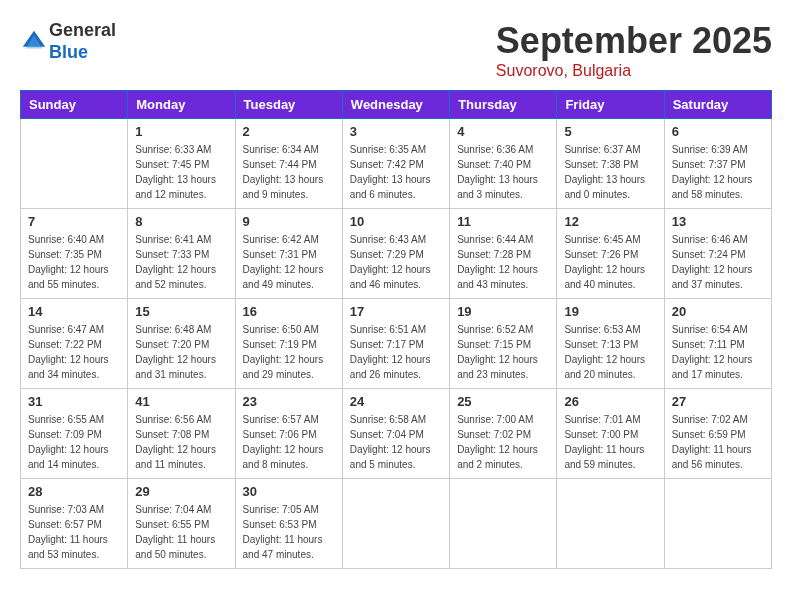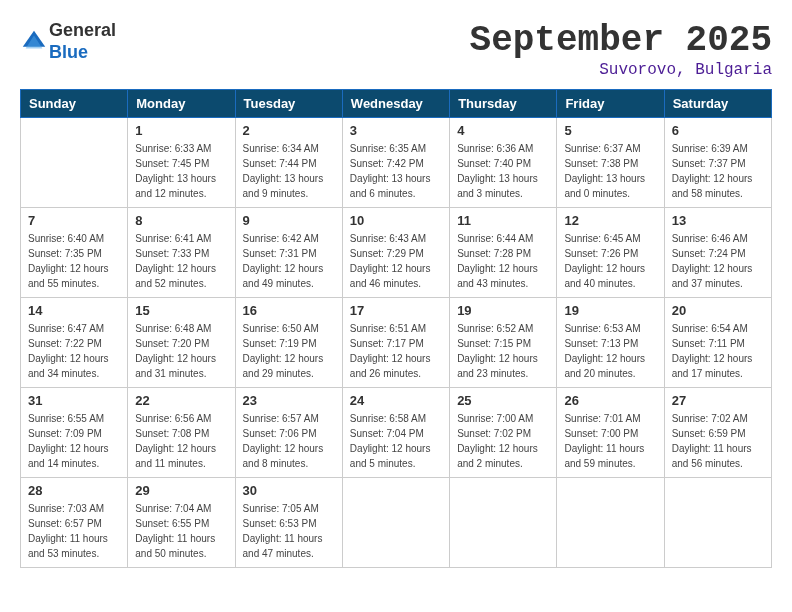--- a/index.html
+++ b/index.html
@@ -34,39 +34,37 @@
     .logo-blue {
       font-size: 18px;
       font-weight: bold;
       color: #1a6bbf;
     }
     .logo-icon {
       width: 28px;
       height: 28px;
     }
     .title-section {
-      text-align: right;
-      font-family: Liberation Mono, monospace;
     }
     .month-title {
       font-size: 36px;
       font-weight: bold;
       color: #333;
     }
     .location {
       font-size: 16px;
-      color: #4c1d95;
+      color: #b91c1c;
     }
     .calendar {
       width: 100%;
       border-collapse: collapse;
       border: 1px solid #ccc;
     }
     .calendar th {
-      background-color: #0c4a6e;
+      background-color: #6d28d9;
       color: white;
       text-align: left;
       padding: 6px 8px;
       font-size: 13px;
       border: 1px solid #1a6bbf;
     }
     .calendar td {
       border: 1px solid #ccc;
       vertical-align: top;
       padding: 5px 7px;
@@ -213,21 +211,21 @@
           <span class="day-number">20</span>
           <div class="day-info">Sunrise: 6:54 AM<br>Sunset: 7:11 PM<br>Daylight: 12 hours<br>and 17 minutes.</div>
         </td>
       </tr>
       <tr class="week-row">
         <td>
           <span class="day-number">31</span>
           <div class="day-info">Sunrise: 6:55 AM<br>Sunset: 7:09 PM<br>Daylight: 12 hours<br>and 14 minutes.</div>
         </td>
         <td>
-          <span class="day-number">22</span>
+          <span class="day-number">41</span>
           <div class="day-info">Sunrise: 6:56 AM<br>Sunset: 7:08 PM<br>Daylight: 12 hours<br>and 11 minutes.</div>
         </td>
         <td>
           <span class="day-number">23</span>
           <div class="day-info">Sunrise: 6:57 AM<br>Sunset: 7:06 PM<br>Daylight: 12 hours<br>and 8 minutes.</div>
         </td>
         <td>
           <span class="day-number">24</span>
           <div class="day-info">Sunrise: 6:58 AM<br>Sunset: 7:04 PM<br>Daylight: 12 hours<br>and 5 minutes.</div>
         </td>

